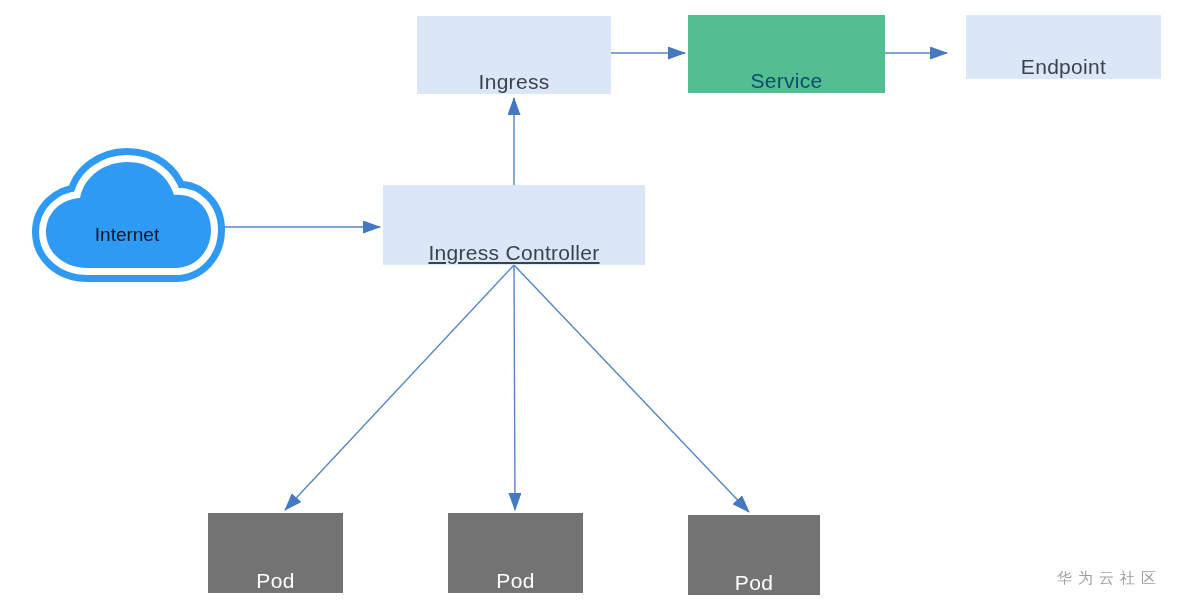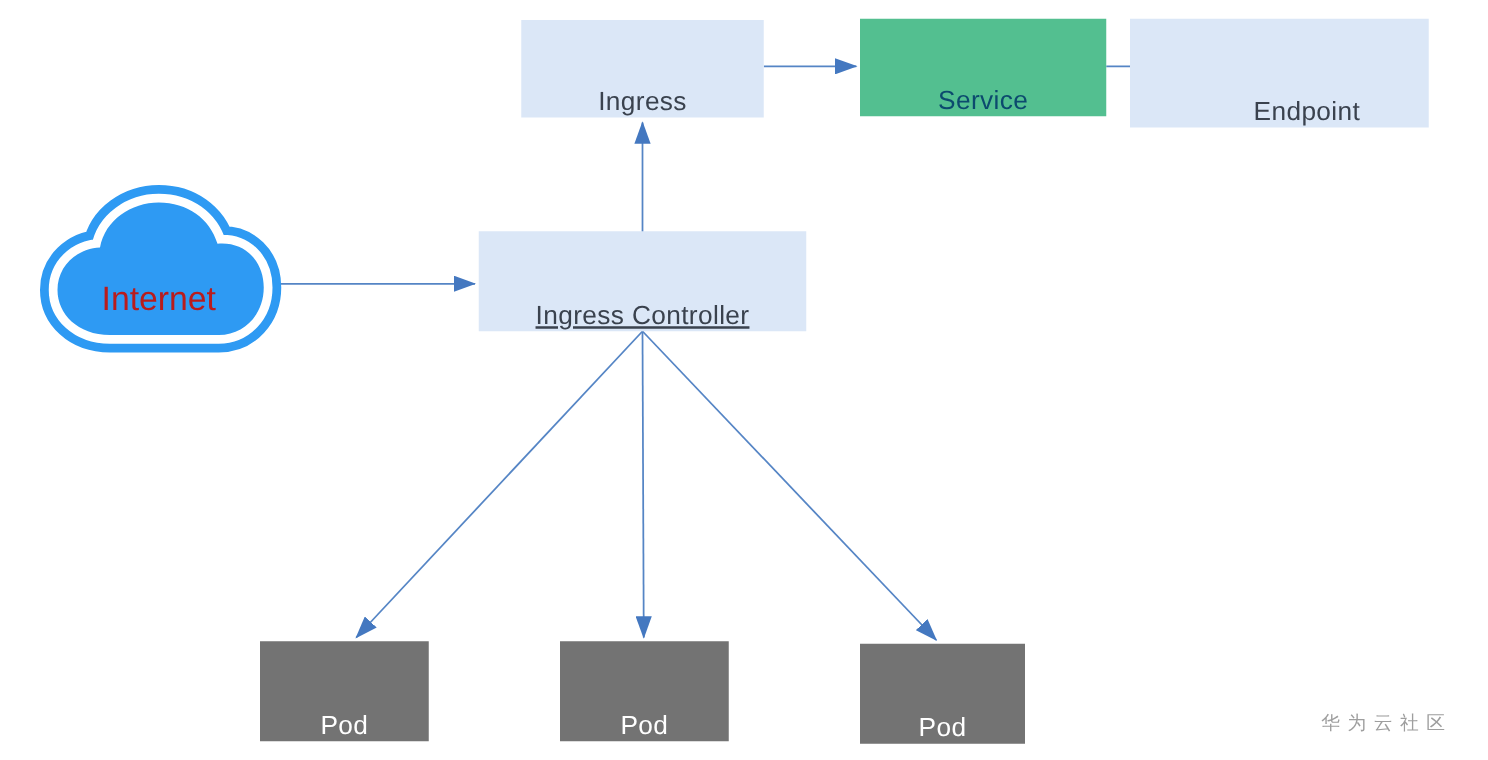--- a/index.html
+++ b/index.html
@@ -30,41 +30,41 @@
     font-size: 21px;
     color: #3a424e;
     letter-spacing: 0.3px;
   }
   .node-light { background: #dbe7f7; }
   .node-green { background: #53bf90; color: #0c4a6e; }
   .node-blue  { background: #737373; color: #ffffff; }
 
   #node-ingress    { left: 417px; top: 16px;  width: 194px; height: 78px; }
   #node-service    { left: 688px; top: 15px;  width: 197px; height: 78px; }
-  #node-endpoint   { left: 904px; top: 15px;  width: 195px; height: 87px; padding-left: 44px; }
+  #node-endpoint   { left: 966px; top: 15px;  width: 195px; height: 64px; }
   #node-controller { left: 383px; top: 185px; width: 262px; height: 80px; text-decoration: underline; }
   #node-pod1       { left: 208px; top: 513px; width: 135px; height: 80px; }
   #node-pod2       { left: 448px; top: 513px; width: 135px; height: 80px; }
   #node-pod3       { left: 688px; top: 515px; width: 132px; height: 80px; }
 
   .cloud-wrap {
     position: absolute;
     left: 28px;
     top: 148px;
     width: 198px;
     height: 142px;
   }
   .cloud-label {
     position: absolute;
     left: 0;
     top: 76px;
     width: 198px;
     text-align: center;
-    font-size: 27px;
-    color: #b91c1c;
+    font-size: 19px;
+    color: #0f172a;
   }
   .watermark {
     position: absolute;
     right: 28px;
     bottom: 20px;
     font-size: 15px;
     letter-spacing: 6px;
     color: #9e9e9e;
     white-space: nowrap;
   }

